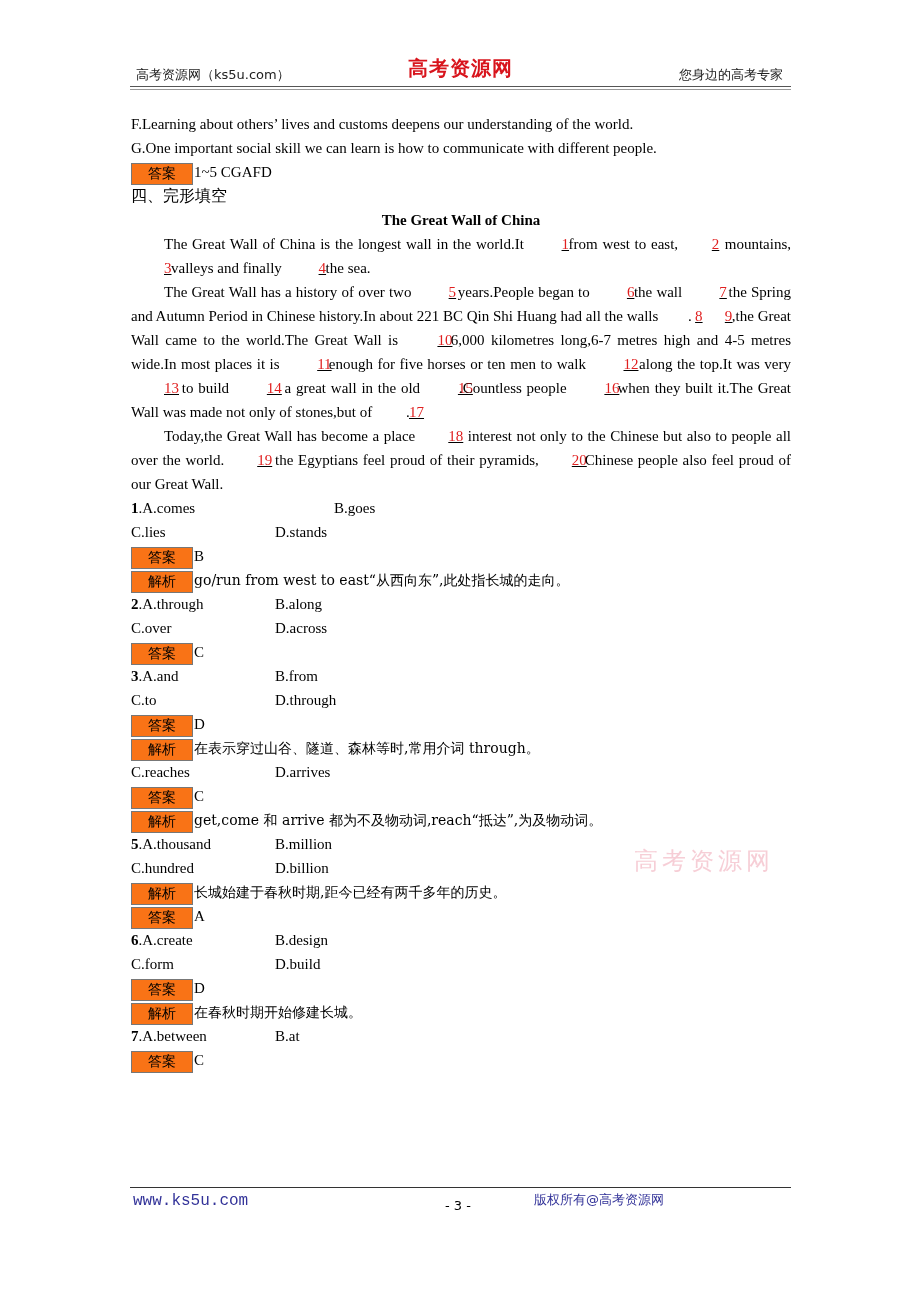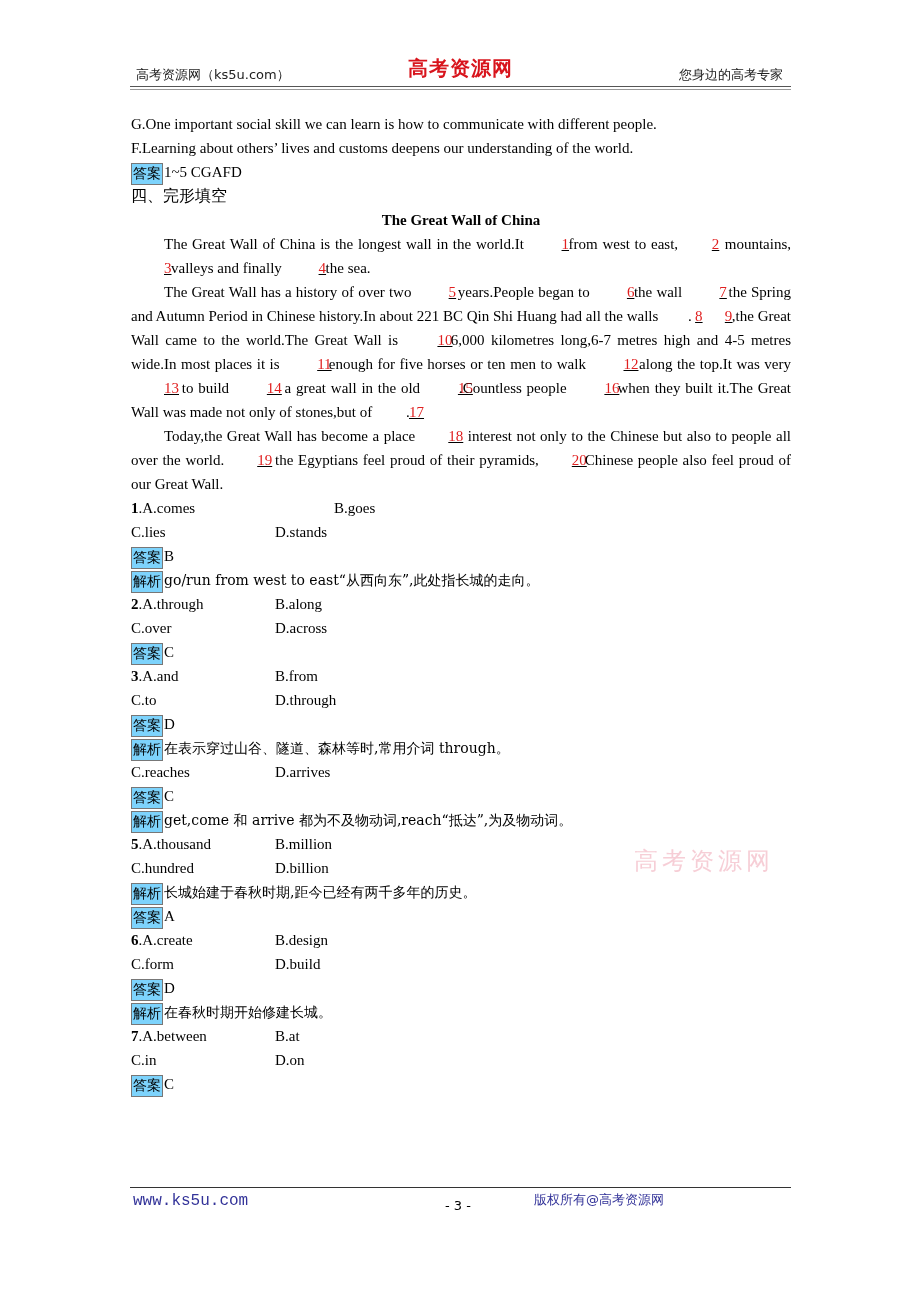--- a/index.html
+++ b/index.html
@@ -21,21 +21,21 @@
   .line { height: 24px; line-height: 24px; white-space: nowrap; }
   .indent { text-indent: 33px; }
   .section-title { font-family: "DejaVu Sans", sans-serif; font-size: 16px; height: 24px; line-height: 24px; }
   .passage-title { text-align: center; font-weight: bold; height: 24px; line-height: 24px; }
 
   .blank { color: #e02020; text-decoration: underline; text-decoration-color: #000;
            display: inline-block; text-align: center; }
   .para { line-height: 24px; text-align: justify; }
 
   .tag { display: inline-block; font-family: "DejaVu Sans", sans-serif; font-size: 14px;
-         background: #7dd3fc; border: 1px solid #777; padding: 0 1px; line-height: 19px;
+         background: #f97316; border: 1px solid #777; padding: 0 16px; line-height: 19px;
          height: 20px; vertical-align: middle; margin-right: 1px; }
 
   .opt-row { height: 24px; line-height: 24px; position: relative; white-space: nowrap; }
   .opt-a { position: absolute; left: 0; }
   .opt-b { position: absolute; left: 144px; }
   .opt-b.wide { left: 203px; }
   .qnum { font-weight: bold; }
   .zh { font-family: "DejaVu Serif", serif; font-size: 14px; }
 
   .watermark { position: absolute; left: 634px; top: 845px; font-size: 24px; color: #f6c9d2;
@@ -55,22 +55,22 @@
 <div class="page">
 
   <div class="hdr">
     <span class="hdr-left">高考资源网（ks5u.com）</span>
     <span class="hdr-logo">高考资源网</span>
     <span class="hdr-right">您身边的高考专家</span>
     <div class="hdr-rule"></div>
   </div>
 
   <div class="content">
+    <div class="line">F.Learning about others’  lives and customs deepens our understanding of the world.</div>
     <div class="line">G.One important social skill we can learn is how to communicate with different people.</div>
-    <div class="line">F.Learning about others’  lives and customs deepens our understanding of the world.</div>
     <div class="line">
       <span class="tag">答案</span><span>1~5 CGAFD</span>
     </div>
     <div class="section-title">四、完形填空</div>
     <div class="passage-title">The Great Wall of China</div>
 
     <div class="para indent"><span>The Great Wall of China is the longest wall in the world.It </span><span class="blank" style="width:40px">1</span><span>from west to east,</span><span class="blank" style="width:42px">2</span> <span>mountains,</span><span class="blank" style="width:40px">3</span><span>valleys and finally </span><span class="blank" style="width:40px">4</span><span>the sea.</span></div>
 
     <div class="para indent"><span>The Great Wall has a history of over two </span><span class="blank" style="width:38px">5</span><span> years.People began to </span><span class="blank" style="width:40px">6</span><span>the wall </span><span class="blank" style="width:38px">7</span><span> the Spring and Autumn Period in Chinese history.In about 221 BC Qin Shi Huang had all the walls </span><span class="blank" style="width:26px">8</span><span>.</span><span class="blank" style="width:40px">9</span><span>,the Great Wall came to the world.The Great Wall is </span><span class="blank" style="width:40px">10</span><span> 6,000 kilometres long,6-7 metres high and 4-5 metres wide.In most places it is </span><span class="blank" style="width:40px">11</span><span> enough for five horses or ten men to walk </span><span class="blank" style="width:44px">12</span><span> along the top.It was very </span><span class="blank" style="width:46px">13</span><span> to build </span><span class="blank" style="width:46px">14</span><span> a great wall in the old </span><span class="blank" style="width:34px">15</span><span>.Countless people </span><span class="blank" style="width:46px">16</span><span>when they built it.The Great Wall was made not only of stones,but of </span><span class="blank" style="width:30px">17</span><span>.</span></div>
 
@@ -134,24 +134,20 @@
         <span class="opt-a">C.form</span>
         <span class="opt-b">D.build</span>
       </div>
     <div class="line"><span class="tag">答案</span><span>D</span></div>
     <div class="line"><span class="tag">解析</span><span class="zh">在春秋时期开始修建长城。</span></div>
 
     <div class="opt-row">
         <span class="opt-a"><span class="qnum">7</span><span>.A.between</span></span>
         <span class="opt-b">B.at</span>
       </div>
-    <div class="opt-row">
-        <span class="opt-a">C.in</span>
-        <span class="opt-b">D.on</span>
-      </div>
     <div class="line"><span class="tag">答案</span><span>C</span></div>
   </div>
 
   <div class="watermark">高考资源网</div>
 
   <div class="ftr-rule"></div>
   <span class="ftr-left">www.ks5u.com</span>
   <span class="ftr-mid">- 3 -</span>
   <span class="ftr-right">版权所有@高考资源网</span>
 </div>

